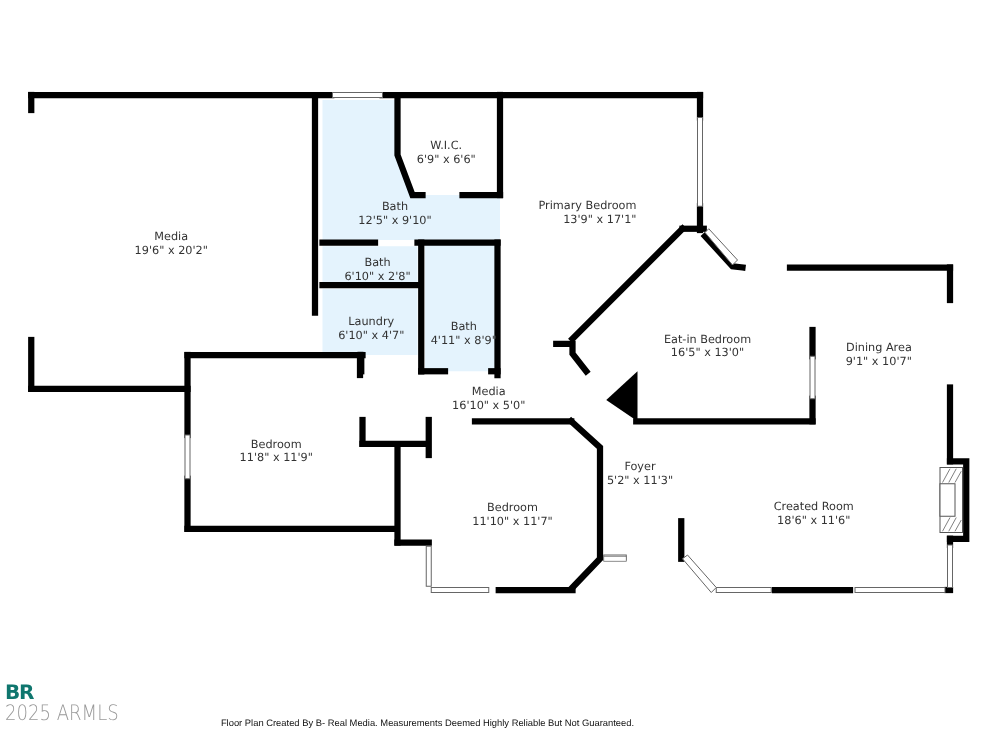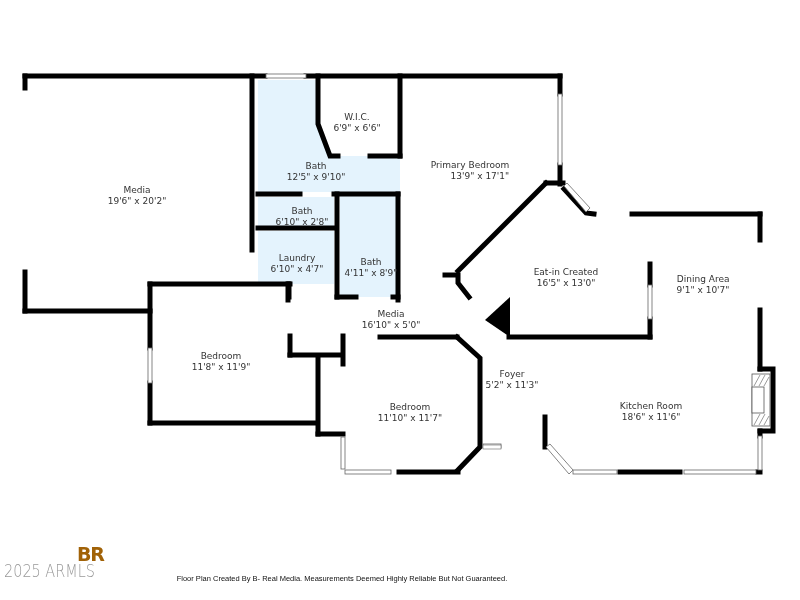--- a/index.html
+++ b/index.html
@@ -2,21 +2,21 @@
 <html><head>
 <meta charset="utf-8">
 <style>
   html, body { margin:0; padding:0; background:#ffffff; }
   body { width:800px; height:600px; position:relative; overflow:hidden; font-family:"DejaVu Sans", sans-serif; }
   #plan { position:absolute; left:0; top:0; width:800px; height:600px; }
   .room-label { position:absolute; text-align:center; font-size:9px; line-height:11px; color:#333; transform:translate(-50%,-50%); white-space:nowrap; }
   .room-label span { display:block; }
   .footer-text { position:absolute; left:0; width:684px; top:574px; text-align:center; font-size:7.5px; color:#111; font-family:"Liberation Sans", sans-serif; }
   .logo { position:absolute; left:4px; top:546px; width:100px; }
-  .logo-mark { display:block; width:100px; text-align:right; font-weight:bold; font-size:19px; line-height:16px; color:#a16207; font-family:"DejaVu Sans", sans-serif; letter-spacing:-1px; }
+  .logo-mark { display:block; width:100px; text-align:left; font-weight:bold; font-size:16px; line-height:16px; color:#0f766e; font-family:"DejaVu Sans", sans-serif; letter-spacing:-1px; }
   .logo-copy { display:block; font-size:17px; line-height:18px; color:#999; font-family:"DejaVu Sans", sans-serif; font-weight:200; letter-spacing:0px; transform:scaleX(0.85); transform-origin:left; white-space:nowrap; }
 </style>
 </head>
 <body>
 
 <svg id="plan" viewBox="0 0 800 600" xmlns="http://www.w3.org/2000/svg">
 
   <g fill="#e4f3fd">
     <polygon points="258,80 318,80 318,128 332,156 400,156 400,192 258,192"></polygon>
     <rect x="258" y="197" width="76" height="29"></rect>
@@ -138,21 +138,21 @@
   </div>
   <div class="room-label" style="left:297px;top:264px;">
     <span>Laundry</span>
     <span>6'10" x 4'7"</span>
   </div>
   <div class="room-label" style="left:371px;top:268px;">
     <span>Bath</span>
     <span>4'11" x 8'9"</span>
   </div>
   <div class="room-label" style="left:566px;top:278px;">
-    <span>Eat-in Created</span>
+    <span>Eat-in Bedroom</span>
     <span>16'5" x 13'0"</span>
   </div>
   <div class="room-label" style="left:703px;top:285px;text-align:right;">
     <span>Dining Area</span>
     <span>9'1" x 10'7"</span>
   </div>
   <div class="room-label" style="left:391px;top:320px;">
     <span>Media</span>
     <span>16'10" x 5'0"</span>
   </div>
@@ -162,21 +162,21 @@
   </div>
   <div class="room-label" style="left:410px;top:413px;">
     <span>Bedroom</span>
     <span>11'10" x 11'7"</span>
   </div>
   <div class="room-label" style="left:512px;top:380px;">
     <span>Foyer</span>
     <span>5'2" x 11'3"</span>
   </div>
   <div class="room-label" style="left:651px;top:412px;">
-    <span>Kitchen Room</span>
+    <span>Created Room</span>
     <span>18'6" x 11'6"</span>
   </div>
 </div>
 
 <div class="logo">
   <span class="logo-mark">BR</span>
   <span class="logo-copy">2025 ARMLS</span>
 </div>
 
 <div class="footer-text">Floor Plan Created By B- Real Media. Measurements Deemed Highly Reliable But Not Guaranteed.</div>

